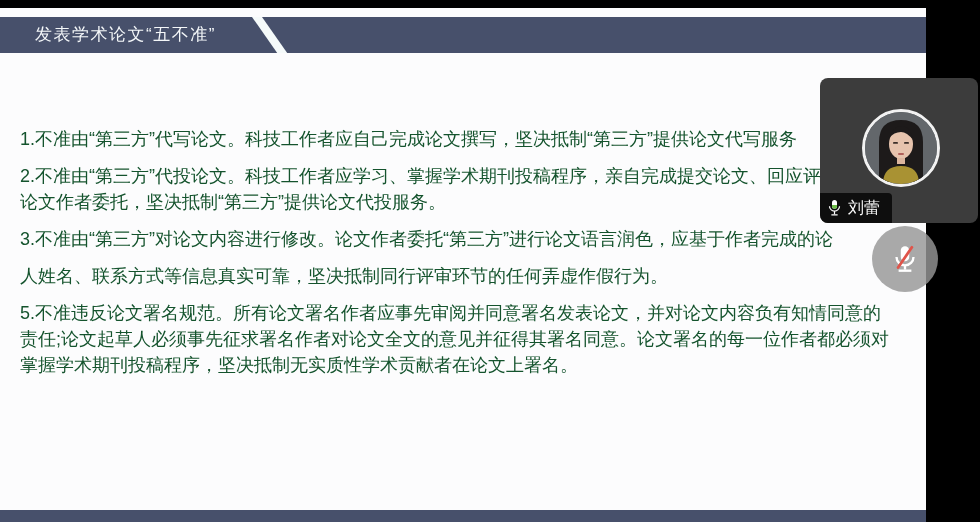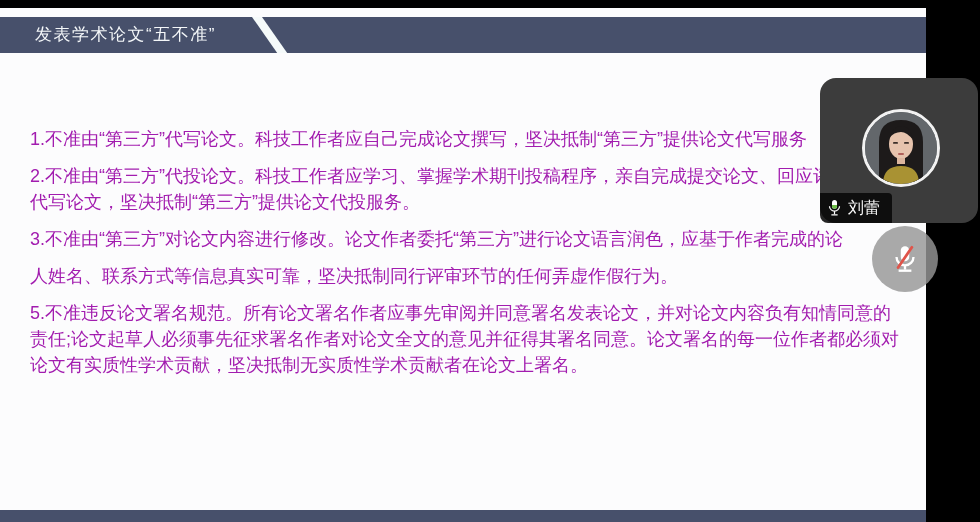--- a/index.html
+++ b/index.html
@@ -27,30 +27,30 @@
   .banner-slash {
     position:absolute; left:252px; top:0; width:10px; height:36px;
     background:#f5fafa; transform:skewX(35deg); transform-origin:0 0;
   }
   .bottom-bar {
     position:absolute; left:0; bottom:0; width:926px; height:12px;
     background:#47506b;
   }
 
   .content {
-    position:absolute; left:30px; top:118px; width:894px;
-    color:#a21caf; font-size:18px;
+    position:absolute; left:20px; top:118px; width:894px;
+    color:#14532d; font-size:18px;
   }
   .para { margin-bottom:11px; }
   .line { line-height:26px; white-space:nowrap; }
 
   
   .video-tile {
     position:absolute; left:820px; top:78px; width:158px; height:145px;
-    background:#3c3c3c; border-radius:16px; cursor:pointer;
+    background:#3c3c3c; border-radius:8px; cursor:pointer;
   }
   .avatar-ring {
     position:absolute; left:42px; top:31px; width:78px; height:78px;
     border-radius:50%; border:3px solid #f2f2f2; overflow:hidden;
     background:#5c6165;
   }
   .name-label {
     position:absolute; left:0; bottom:0; height:30px;
     display:flex; align-items:center; gap:6px; padding:0 12px 0 7px;
     background:rgba(8,8,8,0.88); border-radius:0 4px 0 8px;
@@ -76,32 +76,32 @@
       <div class="banner-title">发表学术论文“五不准”</div>
       <div class="banner-slash"></div>
     </div>
 
     <div class="content">
       <div class="para">
         <div class="line">1.不准由“第三方”代写论文。科技工作者应自己完成论文撰写，坚决抵制“第三方”提供论文代写服务</div>
       </div>
       <div class="para">
         <div class="line">2.不准由“第三方”代投论文。科技工作者应学习、掌握学术期刊投稿程序，亲自完成提交论文、回应评</div>
-        <div class="line">代写论文，坚决抵制“第三方”提供论文代投服务。</div>
+        <div class="line">论文作者委托，坚决抵制“第三方”提供论文代投服务。</div>
       </div>
       <div class="para">
         <div class="line">3.不准由“第三方”对论文内容进行修改。论文作者委托“第三方”进行论文语言润色，应基于作者完成的论</div>
       </div>
       <div class="para">
         <div class="line">人姓名、联系方式等信息真实可靠，坚决抵制同行评审环节的任何弄虚作假行为。</div>
       </div>
       <div class="para">
         <div class="line">5.不准违反论文署名规范。所有论文署名作者应事先审阅并同意署名发表论文，并对论文内容负有知情同意的</div>
         <div class="line">责任;论文起草人必须事先征求署名作者对论文全文的意见并征得其署名同意。论文署名的每一位作者都必须对</div>
-        <div class="line">论文有实质性学术贡献，坚决抵制无实质性学术贡献者在论文上署名。</div>
+        <div class="line">掌握学术期刊投稿程序，坚决抵制无实质性学术贡献者在论文上署名。</div>
       </div>
     </div>
 
     <div class="bottom-bar"></div>
   </div>
 
   <div class="video-tile">
 
     <div class="avatar-ring">
       <svg width="72" height="72" viewBox="0 0 72 72">

